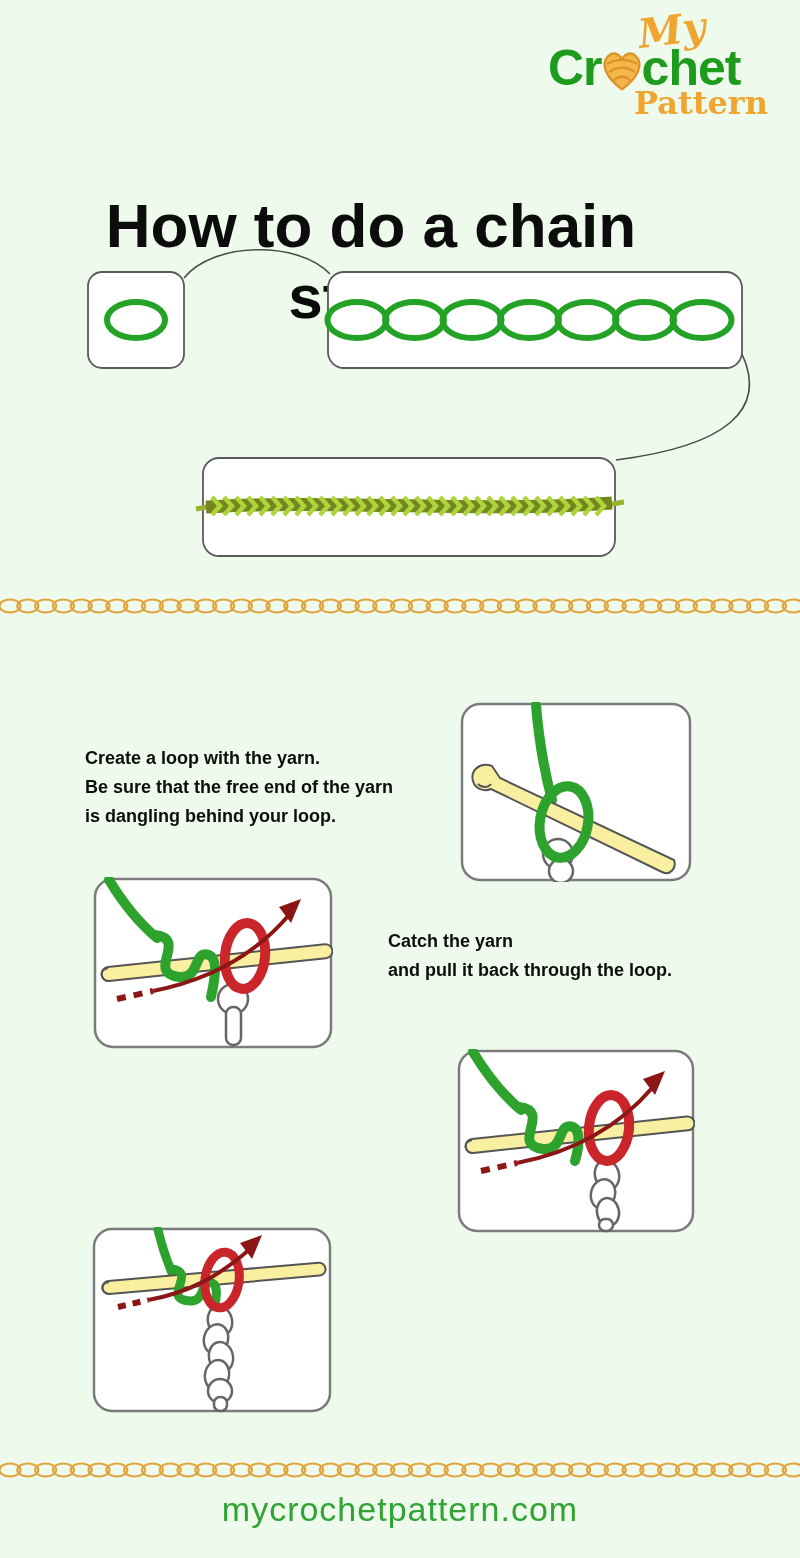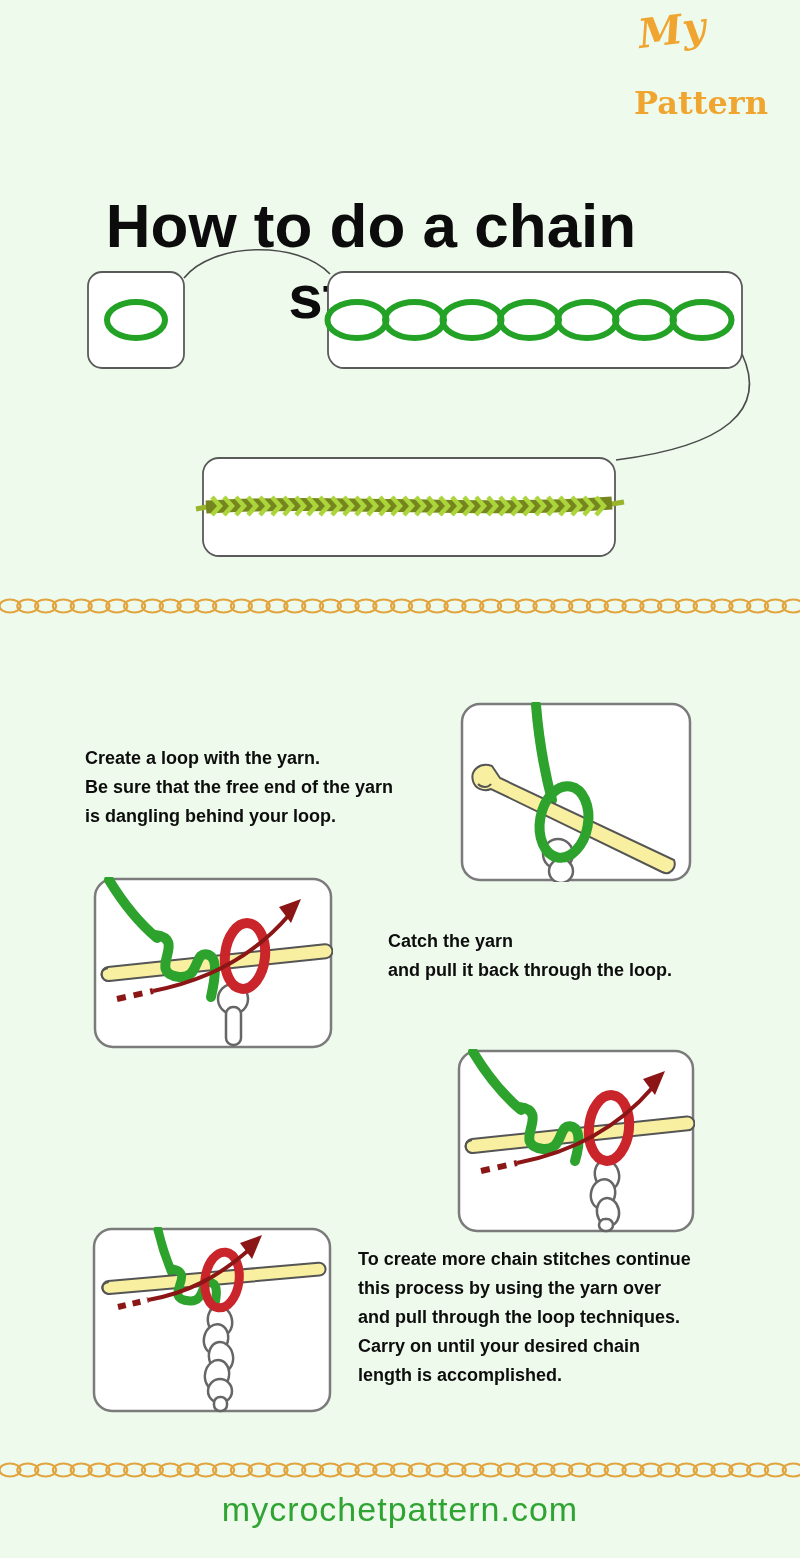--- a/index.html
+++ b/index.html
@@ -41,20 +41,30 @@
   .footer{position:absolute;left:0;top:1490px;width:800px;text-align:center;}
   .footer a{font-size:34px;letter-spacing:1px;color:#2fa433;text-decoration:none;font-weight:400;margin-top:48px;}
 </style>
 </head>
 <body>
 
 <div class="page">
 
   <div class="logo">
     <div class="logo-my">My</div>
+    <div class="logo-word">
+      <span>Cr</span>
+      <svg class="logo-heart" viewBox="0 0 40 40">
+        <path d="M20,36 C6,26 1,14 8,7 C13,2 19,6 20,11 C21,6 27,2 32,7 C39,14 34,26 20,36 Z" fill="#f3b64a" stroke="#dd9226" stroke-width="2"></path>
+        <path d="M7,14 C14,9 26,9 33,14" fill="none" stroke="#dd9226" stroke-width="2"></path>
+        <path d="M9,21 C15,16 25,16 31,21" fill="none" stroke="#dd9226" stroke-width="2"></path>
+        <path d="M13,28 C17,24 23,24 27,28" fill="none" stroke="#dd9226" stroke-width="2"></path>
+      </svg>
+      <span>chet</span>
+    </div>
     <div class="logo-pattern">Pattern</div>
   </div>
 
   <h1 class="title">How to do a chain stitch</h1>
 
   <svg class="diagram" viewBox="0 0 800 330">
     <path d="M184,38 C212,2 298,0 330,34" fill="none" stroke="#4a4a4a" stroke-width="1.6"></path>
     <path d="M742,114 C768,170 726,206 616,220" fill="none" stroke="#4a4a4a" stroke-width="1.6"></path>
 
     <rect x="88" y="32" width="96" height="96" rx="14" fill="#ffffff" stroke="#5a5a5a" stroke-width="1.8"></rect>
@@ -232,25 +242,20 @@
       <ellipse cx="129" cy="130" rx="12" ry="15" transform="rotate(-12 129 130)"></ellipse>
       <ellipse cx="125" cy="148" rx="12" ry="15" transform="rotate(12 125 148)"></ellipse>
       <circle cx="128" cy="164" r="12"></circle>
       <rect x="122" y="170" width="13" height="14" rx="6"></rect>
     </g>
     <ellipse cx="130" cy="53" rx="17" ry="28" fill="none" stroke="#c9252b" stroke-width="9" transform="rotate(8 130 53)"></ellipse>
     <path d="M26,80 L56,73" stroke="#8c1616" stroke-width="6" stroke-dasharray="8 7" fill="none"></path>
     <path d="M56,73 C96,66 126,50 158,22" stroke="#8c1616" stroke-width="4" fill="none"></path>
     <polygon points="148,16 170,8 160,32" fill="#8c1616"></polygon>
   </svg>
-  <div class="step-text s4t">To create more chain stitches continue
-this process by using the yarn over
-and pull through the loop techniques.
-Carry on until your desired chain
-length is accomplished.</div>
 
   <svg class="divider divider-2" viewBox="0 0 800 24">
     <g stroke="#e2a43e" stroke-width="2.2" fill="none">
         <ellipse cx="10" cy="12" rx="10.5" ry="6.5"></ellipse>
         <ellipse cx="27.8" cy="12" rx="10.5" ry="6.5"></ellipse>
         <ellipse cx="45.6" cy="12" rx="10.5" ry="6.5"></ellipse>
         <ellipse cx="63.400000000000006" cy="12" rx="10.5" ry="6.5"></ellipse>
         <ellipse cx="81.2" cy="12" rx="10.5" ry="6.5"></ellipse>
         <ellipse cx="99" cy="12" rx="10.5" ry="6.5"></ellipse>
         <ellipse cx="116.80000000000001" cy="12" rx="10.5" ry="6.5"></ellipse>

